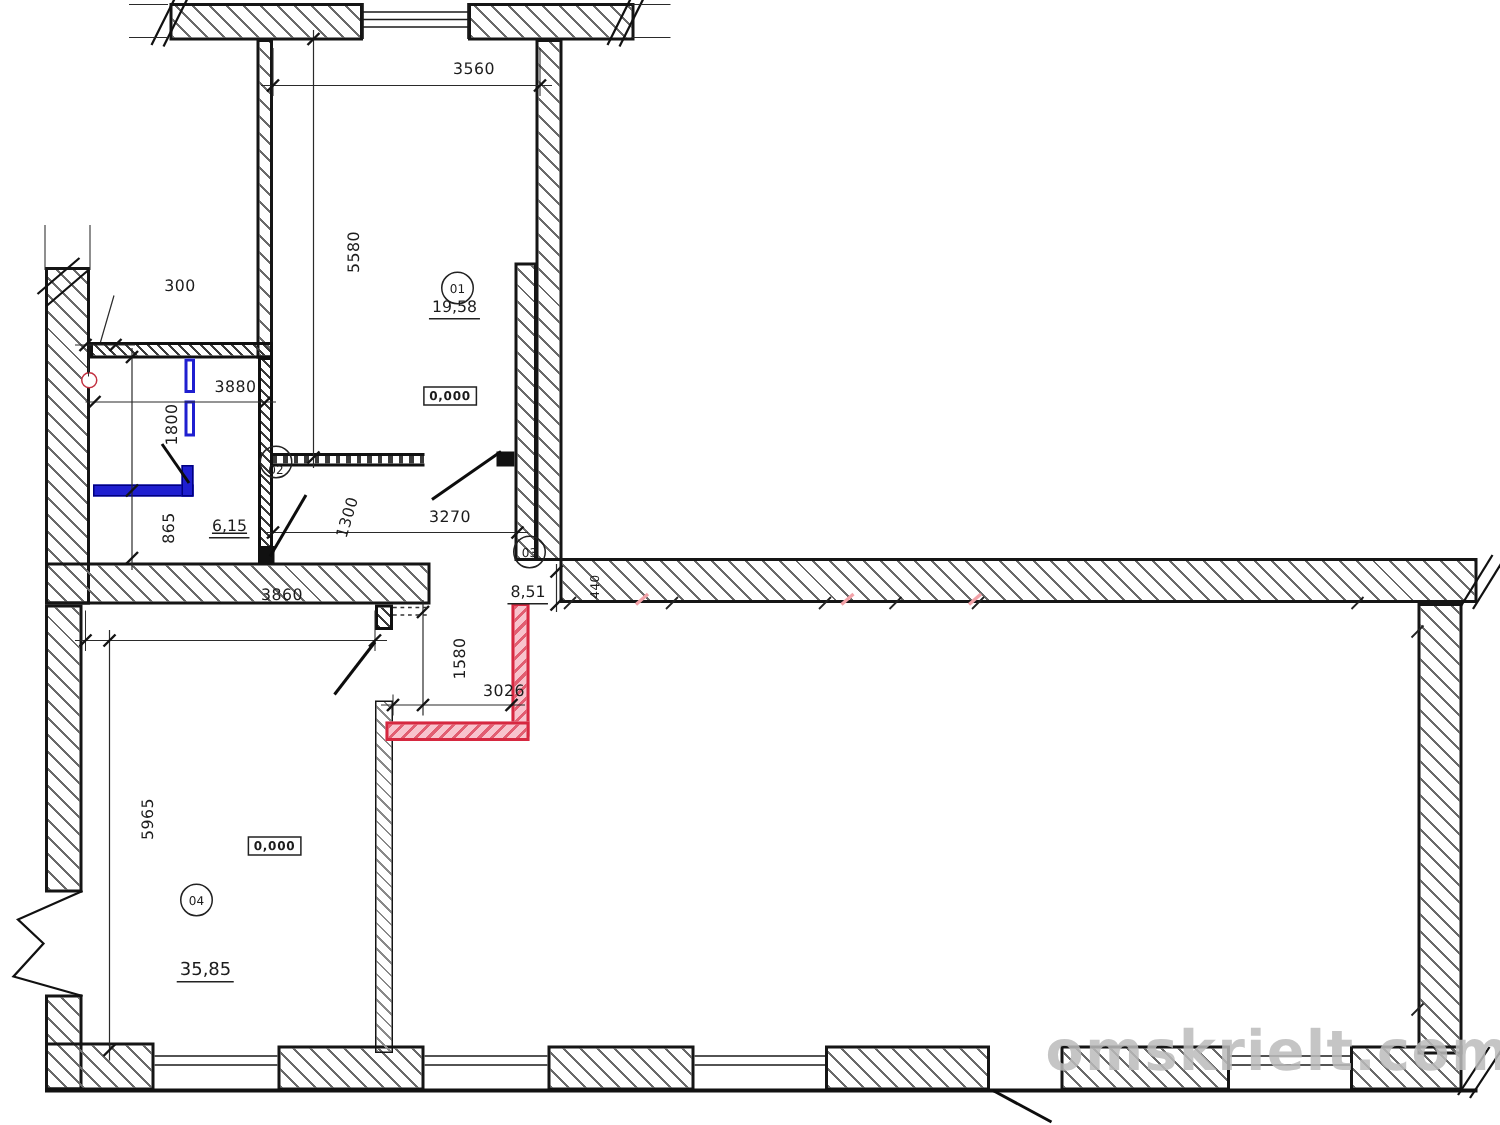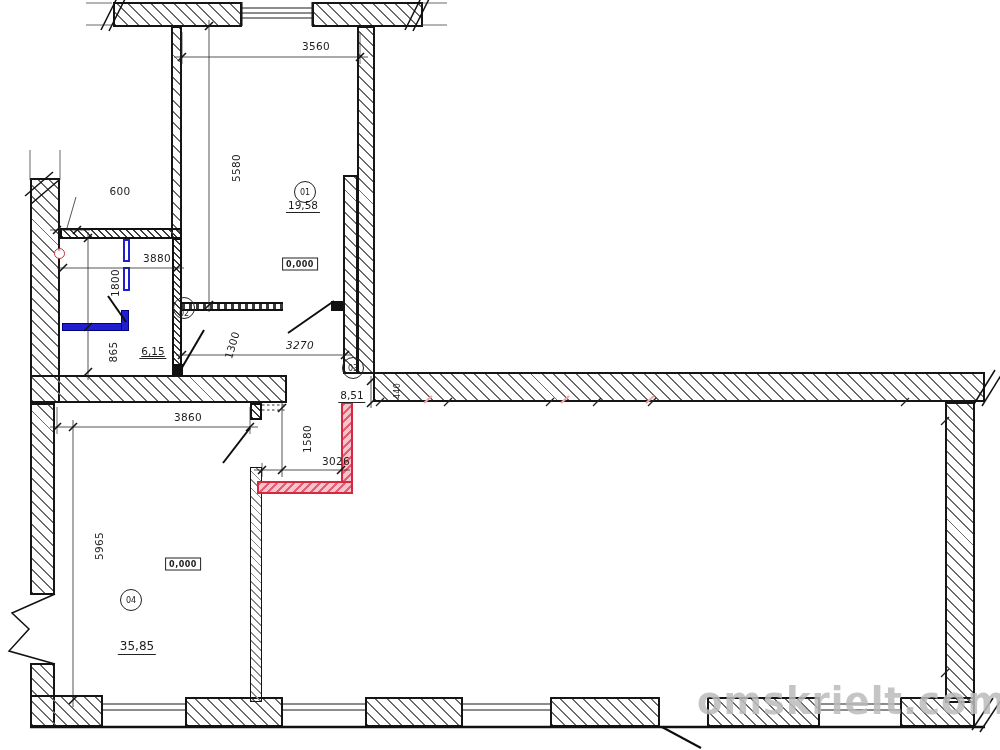--- a/index.html
+++ b/index.html
@@ -212,28 +212,28 @@
       <line class="wtick" x1="901" y1="406" x2="909" y2="398"></line>
       <line class="wtick" x1="941" y1="425" x2="949" y2="417"></line>
       <line class="wtick" x1="941" y1="677" x2="949" y2="669"></line>
     </g>
   </svg>
 
   <div class="layer-labels">
 
     <div class="lbl" style="left:280px;top:46px;">3560</div>
     <div class="lbl r90" style="left:200px;top:168px;">5580</div>
-    <div class="lbl" style="left:84px;top:191px;">600</div>
+    <div class="lbl" style="left:84px;top:191px;">300</div>
     <div class="lbl" style="left:121px;top:258px;">3880</div>
     <div class="lbl r90" style="left:79px;top:283px;">1800</div>
     <div class="lbl r90" style="left:77px;top:352px;">865</div>
     <div class="lbl r73" style="left:196px;top:345px;">1300</div>
-    <div class="lbl" style="left:264px;top:345px;font-style:italic;">3270</div>
+    <div class="lbl" style="left:264px;top:345px;">3270</div>
     <div class="lbl r90 small" style="left:361px;top:391px;">440</div>
-    <div class="lbl" style="left:152px;top:417px;">3860</div>
+    <div class="lbl" style="left:152px;top:397px;">3860</div>
     <div class="lbl r90" style="left:271px;top:439px;">1580</div>
     <div class="lbl" style="left:300px;top:461px;">3026</div>
     <div class="lbl r90" style="left:63px;top:546px;">5965</div>
 
     <div class="badge" style="left:269px;top:192px;align-items:center;">
         <span>01</span>
       </div>
     <div class="badge" style="left:148px;top:308px;align-items:flex-end;">
         <span>02</span>
       </div>

